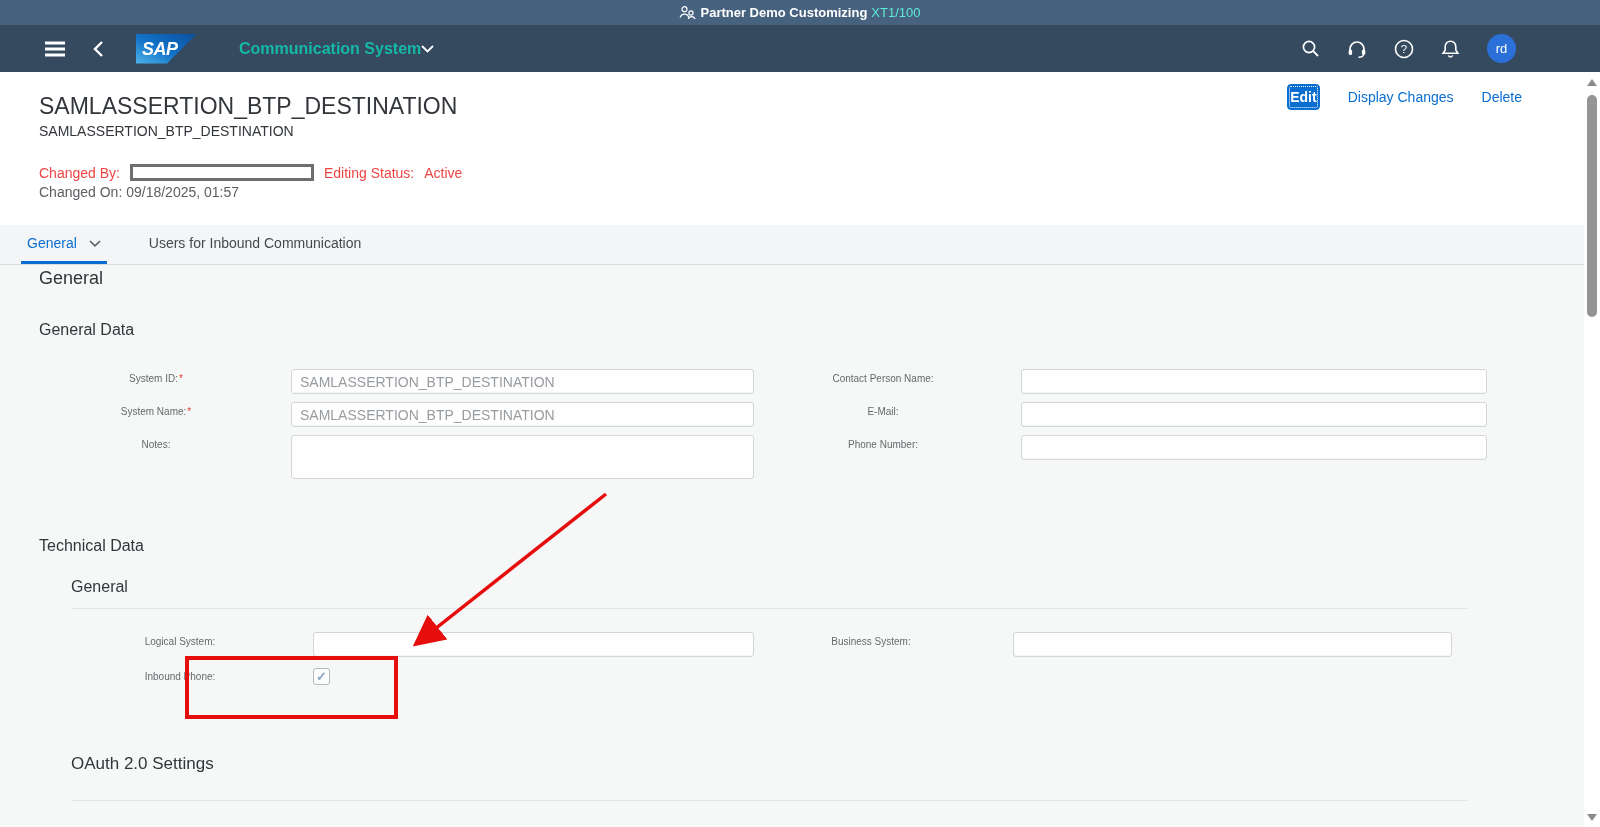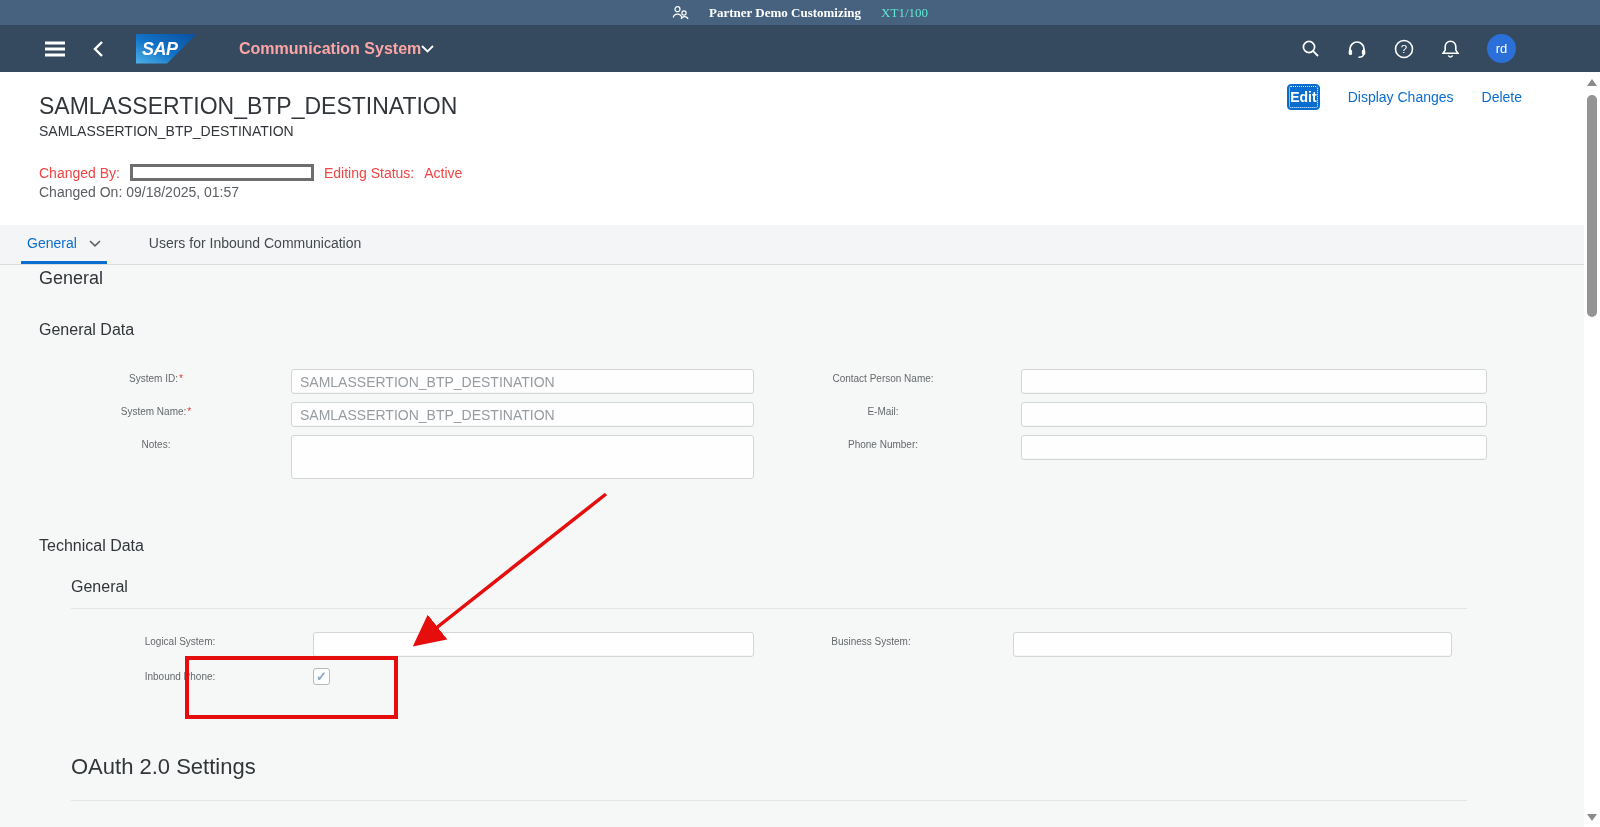--- a/index.html
+++ b/index.html
@@ -2,35 +2,35 @@
 <html><head>
 <meta charset="utf-8">
 <style>
   * { margin:0; padding:0; box-sizing:border-box; }
   html,body { background:#ffffff; }
   body { font-family:"Liberation Sans", sans-serif; }
   .canvas { position:relative; width:1600px; height:827px; overflow:hidden; background:#fff; }
 
   
   .banner { position:absolute; left:0; top:0; width:1600px; height:25px; background:#46627f;
-            display:flex; align-items:center; justify-content:center; gap:20px; color:#fff;font-family:Liberation Serif, serif; }
+            display:flex; align-items:center; justify-content:center; gap:4px; color:#fff; }
   .banner .b-title { font-size:13px; font-weight:bold; }
   .banner .b-sys { font-size:13px; font-weight:400; color:#5eead4; }
 
   
   .shell { position:absolute; left:0; top:25px; width:1600px; height:47px; background:#354a5f;
            display:flex; align-items:center; }
   .shell .left { display:flex; align-items:center; gap:26px; padding-left:44px; }
   .icon-btn { display:flex; align-items:center; justify-content:center; cursor:pointer; }
   .sap-logo { width:61px; height:30px; margin-left:6px;
               background:linear-gradient(to bottom left, #0a4f9e 0%, #1273c8 55%, #4fb3e8 100%);
               clip-path:polygon(0 0, 100% 0, calc(100% - 30px) 100%, 0 100%);
               color:#fff; font-weight:bold; font-style:italic; font-size:18px;
               line-height:30px; padding-left:6px; letter-spacing:-0.5px; }
-  .app-title { display:flex; align-items:center; margin-left:16px; color:#fca5a5;
+  .app-title { display:flex; align-items:center; margin-left:16px; color:#14b8a6;
                font-size:16px; font-weight:bold; }
   .shell .right { margin-left:auto; display:flex; align-items:center; gap:27px; padding-right:84px; }
   .avatar { width:29px; height:29px; border-radius:50%; background:#2b6fd9; color:#fff;
             font-size:13px; display:flex; align-items:center; justify-content:center; }
 
   
   .page-head { position:absolute; left:0; top:72px; width:1600px; height:153px; background:#ffffff; }
   .obj-title { position:absolute; left:39px; top:21px; font-size:23px; font-weight:500; color:#32363a; }
   .obj-subtitle { position:absolute; left:39px; top:51px; font-size:14px; color:#32363a; }
   .meta1 { position:absolute; left:39px; top:92px; font-size:14px; color:#ef4444; display:flex; align-items:center; }
@@ -243,21 +243,21 @@
 
     <div class="f-label" style="left:55px; top:406px;">
       <span>Inbound Phone:</span>
     </div>
     <div class="checkbox" style="left:313px; top:403px;">
       <span>✓</span>
     </div>
 
     <div class="red-rect"></div>
 
-    <div class="h-sub" style="left:71px; top:489px; font-size:22px;">OAuth 2.0 Settings</div>
+    <div class="h-sub" style="left:71px; top:489px; font-size:17px;">OAuth 2.0 Settings</div>
     <div class="divider" style="left:71px; top:535px; width:1396px;"></div>
   </div>
 
   <svg class="anno-svg" viewBox="0 0 1600 827">
     <defs>
       <marker id="ah" markerWidth="9" markerHeight="9" refX="6" refY="4.5" orient="auto">
         <polygon points="0,0 9,4.5 0,9" fill="#e60d0d"></polygon>
       </marker>
     </defs>
     <line x1="606" y1="494" x2="421" y2="640" stroke="#e60d0d" stroke-width="3.5" marker-end="url(#ah)"></line>

